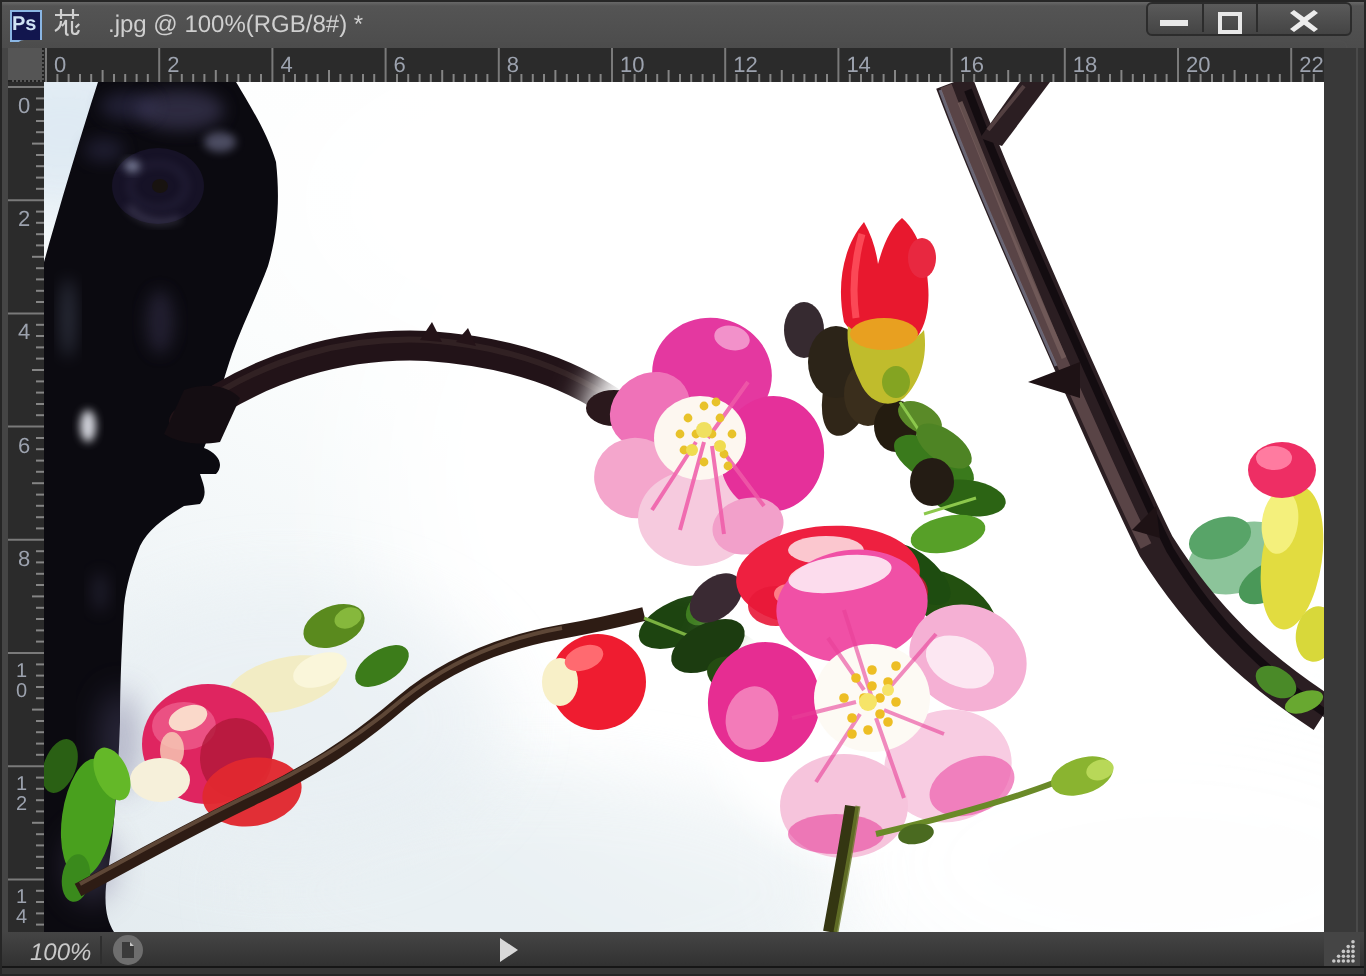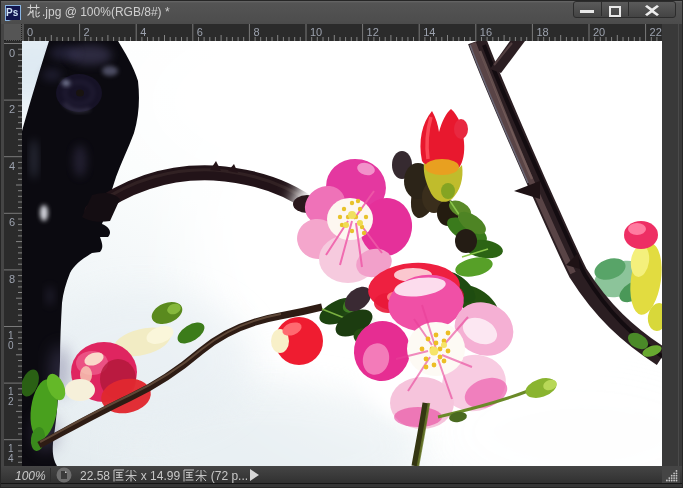--- a/index.html
+++ b/index.html
@@ -19,21 +19,21 @@
 #winborder{left:0;top:0;width:683px;height:488px;box-sizing:border-box;border:1px solid #262626;pointer-events:none;}
 </style></head>
 <body>
 <div id="win">
   <div id="titlebar" class="abs"></div>
   <div id="psicon" class="abs">Ps</div>
   <div id="title" class="abs"><svg width="13" height="14" viewBox="0 0 13 14" style="vertical-align:-2px">
         <g stroke="#cfcfcf" stroke-width="1.1" fill="none">
           <path d="M0.5 3.5 H12.5 M3.5 0.5 V5.5 M9.5 0.5 V5.5 M3.5 6.5 C3.5 9,2.5 10.5,0.5 11.5 M4 9 C5 8,5.6 7.2,6 6 L6 12.5 C6 13.2,6.6 13.4,7.3 13.4 M9 6.5 L9 11.5 C9 12.6,9.6 13,10.5 13 C11.6 13,12.2 12.6,12.4 11 M12.6 8 L10.8 9.8"></path>
         </g>
-      </svg><span style="margin-left:2px">.jpg @ 100%(RGB/8#) *</span></div>
+      </svg><span style="margin-left:14px">.jpg @ 100%(RGB/8#) *</span></div>
   <div id="btns" class="abs"></div>
   <div class="abs bsep" style="left:601px;"></div>
   <div class="abs bsep" style="left:628px;"></div>
   <div class="abs" style="left:580px;top:10px;width:14px;height:3px;background:#e8e8e8;"></div>
   <div class="abs" style="left:609px;top:6px;width:8px;height:7px;border:2px solid #e8e8e8;"></div>
   <svg class="abs" style="left:645px;top:5px" width="14" height="11" viewBox="0 0 14 11">
       <path d="M2 0 L7 3.6 L12 0 L14 1.5 L8.8 5.5 L14 9.5 L12 11 L7 7.4 L2 11 L0 9.5 L5.2 5.5 L0 1.5 Z" fill="#ececec"></path>
     </svg>
   <div id="innerframe" class="abs"></div>
   <div id="rulertop" class="abs"><svg width="676" height="17" id="svgrt">
@@ -456,37 +456,20 @@
   <div id="rightstrip" class="abs"></div>
     <div class="abs" style="left:678px;top:24px;width:1px;height:442px;background:#4a4a4a;"></div>
   <div id="statusbar" class="abs">
       <span style="position:absolute;left:15px;top:3px;font-style:italic;">100%</span>
       <span style="position:absolute;left:50px;top:2px;width:1px;height:14px;background:#2e2e2e;"></span>
       <svg style="position:absolute;left:56px;top:1px;" width="16" height="16" viewBox="0 0 16 16">
         <circle cx="8" cy="8" r="7.5" fill="#6e6e6e"></circle>
         <path d="M5 4 H9 L11 6 V12 H5 Z" fill="#3a3a3a"></path>
         <path d="M9 4 L9 6 L11 6 Z" fill="#c8c8c8"></path>
       </svg>
-      <span style="position:absolute;left:80px;top:3px;">22.58 <svg width="12" height="13" viewBox="0 0 12 13" style="vertical-align:-2px">
-          <g stroke="#c8c8c8" stroke-width="1" fill="none">
-            <path d="M1 1 H11 M1 1 V12.5 M3 3.5 H9.5 M3 6 H9.5 M3 8.5 H9.5 M6.2 3.5 V8.5 M2.5 11 H10.5"></path>
-          </g>
-        </svg><svg width="12" height="13" viewBox="0 0 12 13" style="vertical-align:-2px">
-          <g stroke="#c8c8c8" stroke-width="1" fill="none">
-            <path d="M1 3.5 L3.5 1 M11 3.5 L8.5 1 M0.5 6.5 H11.5 M6 1 V12.5 M5.5 7 L1 12 M6.5 7 L11 12"></path>
-          </g>
-        </svg> x 14.99 <svg width="12" height="13" viewBox="0 0 12 13" style="vertical-align:-2px">
-          <g stroke="#c8c8c8" stroke-width="1" fill="none">
-            <path d="M1 1 H11 M1 1 V12.5 M3 3.5 H9.5 M3 6 H9.5 M3 8.5 H9.5 M6.2 3.5 V8.5 M2.5 11 H10.5"></path>
-          </g>
-        </svg><svg width="12" height="13" viewBox="0 0 12 13" style="vertical-align:-2px">
-          <g stroke="#c8c8c8" stroke-width="1" fill="none">
-            <path d="M1 3.5 L3.5 1 M11 3.5 L8.5 1 M0.5 6.5 H11.5 M6 1 V12.5 M5.5 7 L1 12 M6.5 7 L11 12"></path>
-          </g>
-        </svg> (72 p...</span>
       <svg style="position:absolute;left:248px;top:3px;" width="12" height="12" viewBox="0 0 12 12">
         <path d="M2 0 L11 6 L2 12 Z" fill="#d8d8d8"></path>
       </svg>
       <svg style="position:absolute;left:662px;top:0px;" width="18" height="17" viewBox="0 0 18 17">
         <rect width="18" height="17" fill="#454545"></rect>
         <circle cx="14.5" cy="14.5" r="0.9" fill="#c8c8c8"></circle>
         <circle cx="14.5" cy="12.1" r="0.9" fill="#c8c8c8"></circle>
         <circle cx="14.5" cy="9.7" r="0.9" fill="#c8c8c8"></circle>
         <circle cx="14.5" cy="7.300000000000001" r="0.9" fill="#c8c8c8"></circle>
         <circle cx="14.5" cy="4.9" r="0.9" fill="#c8c8c8"></circle>

